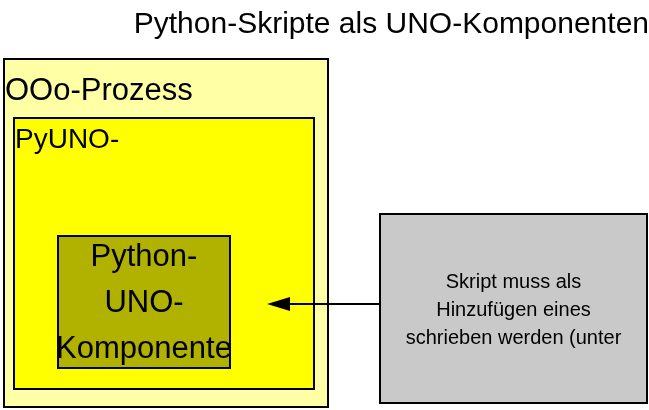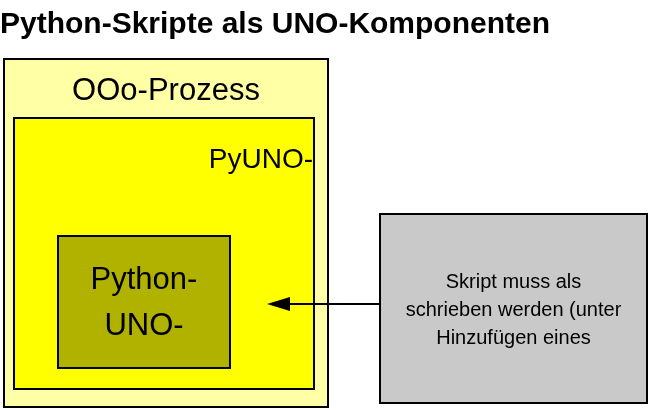--- a/index.html
+++ b/index.html
@@ -14,51 +14,50 @@
     background: #ffffff;
     font-family: "Liberation Sans", "DejaVu Sans", sans-serif;
     color: #000000;
     overflow: hidden;
   }
   .title {
     position: absolute;
     top: 6px;
     left: 0;
     width: 100%;
-    text-align: left;
+    text-align: right;
     font-size: 30px;
-    font-weight: 700;
+    font-weight: 400;
     letter-spacing: 0px;
   }
   .box {
     position: absolute;
     box-sizing: border-box;
     border: 2px solid #000000;
   }
   .outer-box {
     left: 3px;
     top: 58px;
     width: 326px;
     height: 350px;
   }
   .outer-label {
     margin-top: 10px;
-    text-align: center;
+    text-align: left;
     font-size: 31px;
     line-height: 40px;
   }
   .runtime-box {
     left: 13px;
     top: 117px;
     width: 302px;
     height: 273px;
   }
   .runtime-label {
-    margin-top: 20px;
-    text-align: right;
+    text-align: left;
     font-size: 28px;
     line-height: 40px;
   }
   .component-box {
     left: 57px;
     top: 235px;
     width: 174px;
     height: 134px;
     display: flex;
     flex-direction: column;
@@ -118,25 +117,26 @@
 
   <div class="box runtime-box" style="background-color: rgb(255, 255, 0);">
     <div class="runtime-label">
       <div>PyUNO-</div>
     </div>
   </div>
 
   <div class="box component-box" style="background-color: rgb(177, 177, 0);">
     <div class="component-label">
       <div>Python-UNO-</div>
+      <div>Komponente</div>
     </div>
   </div>
 
   <div class="box note-box" style="background-color: rgb(201, 201, 201);">
     <div class="note-line">Skript muss als</div>
+    <div class="note-line">Hinzufügen eines</div>
     <div class="note-line">schrieben werden (unter</div>
-    <div class="note-line">Hinzufügen eines</div>
   </div>
 
   <div class="arrow-line"></div>
   <div class="arrow-head"></div>
 
 </div>
 
 </body></html>

